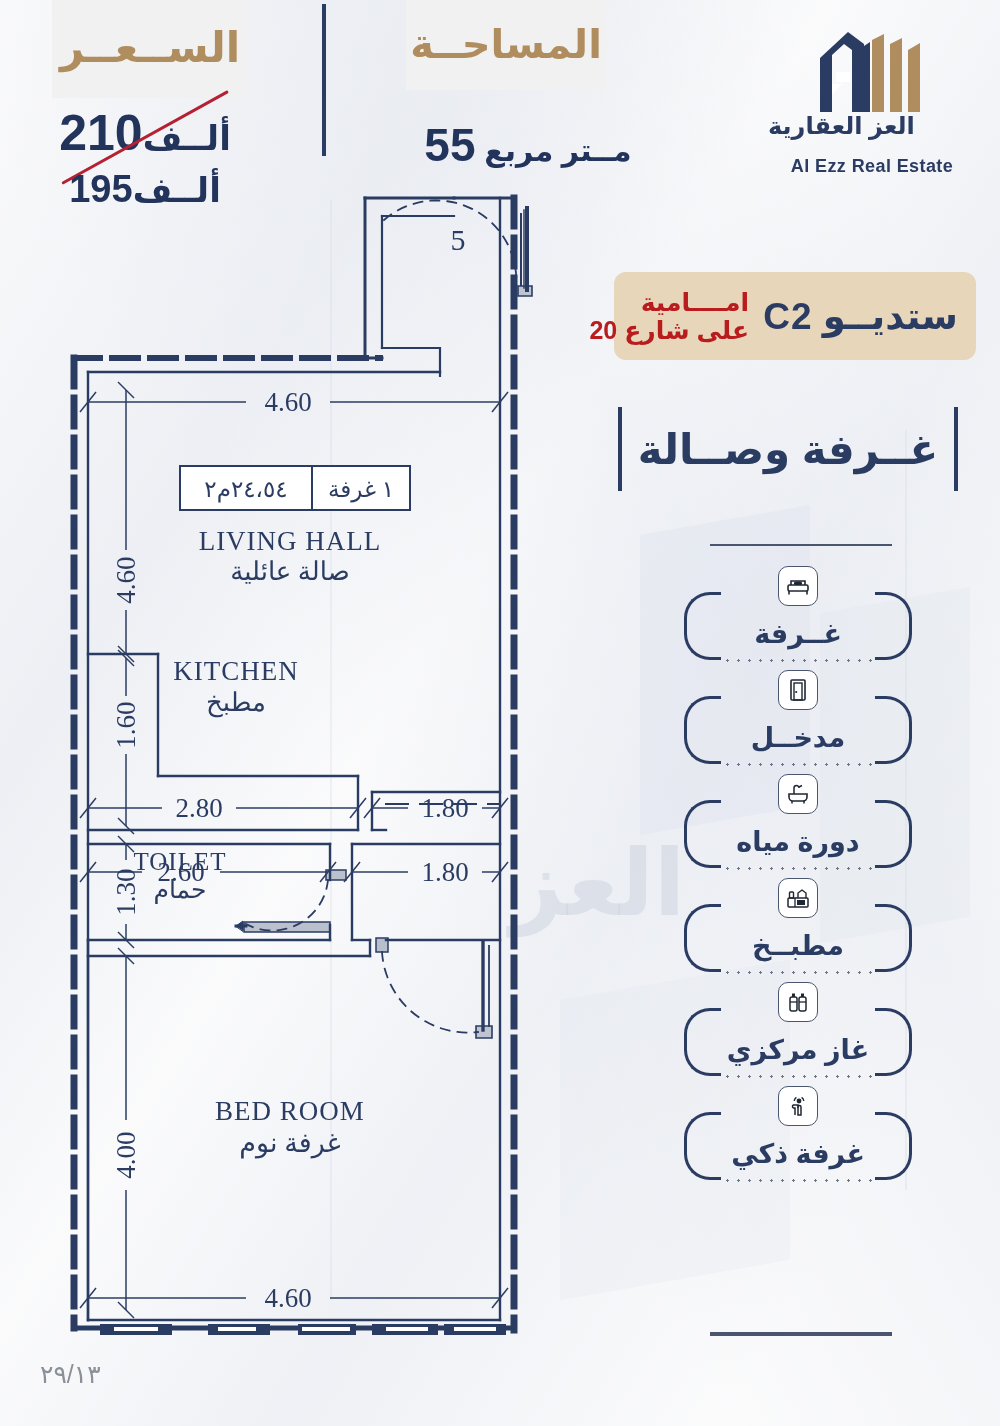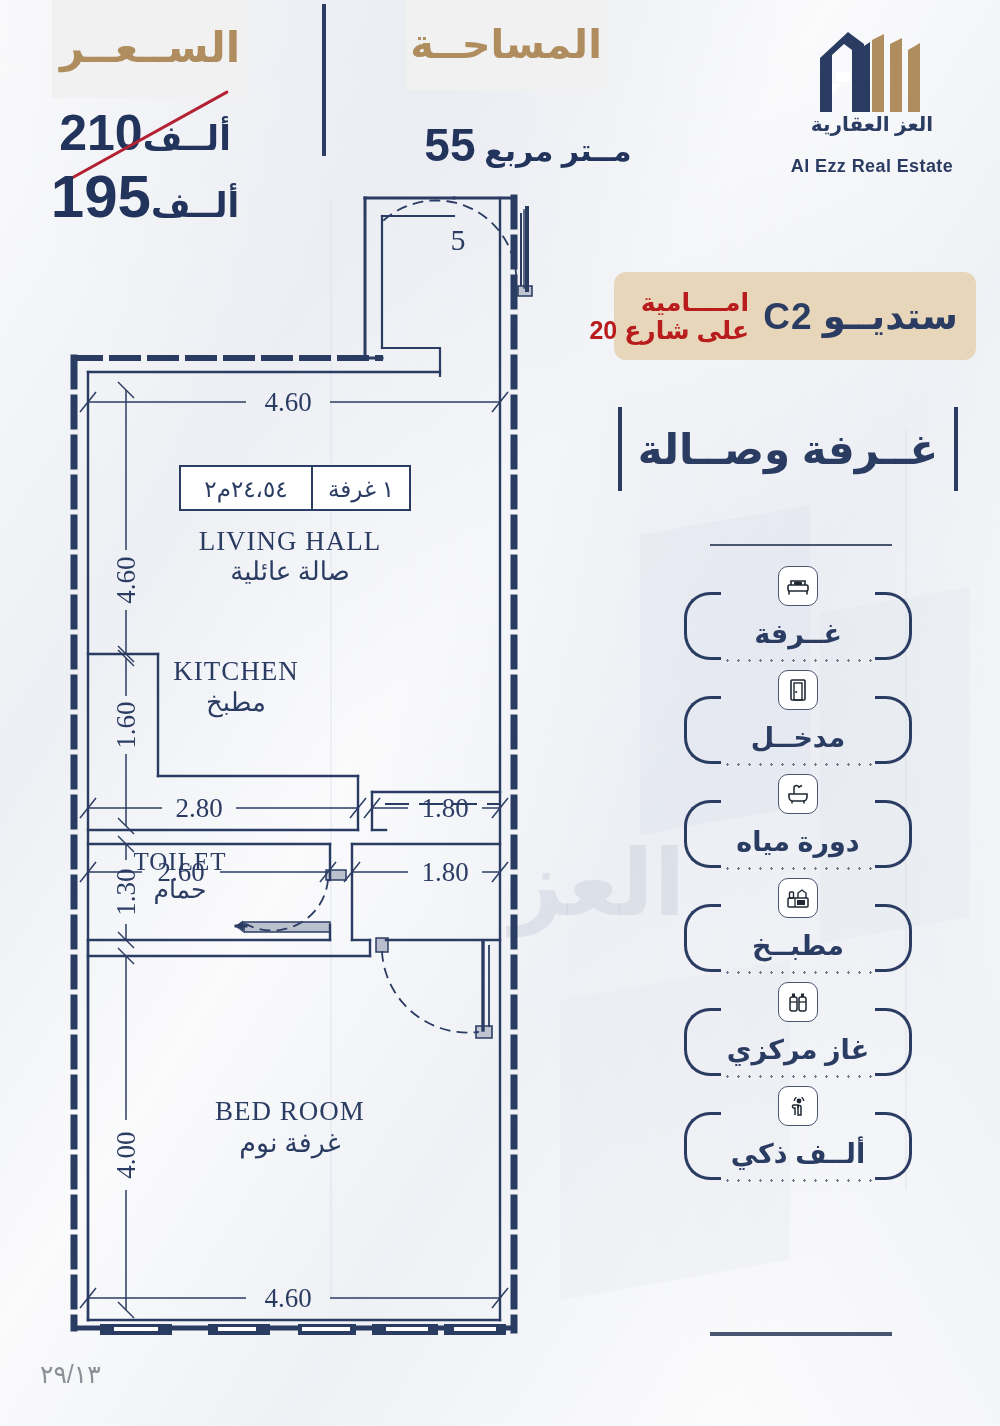--- a/index.html
+++ b/index.html
@@ -85,21 +85,21 @@
     background: #b32132;
     transform: rotate(-29deg);
     transform-origin: left center;
     border-radius: 2px;
   }
   #price-new {
     left: 50px; top: 162px; width: 190px;
     text-align: center;
     font-size: 44px;
   }
-  #price-new .num { font-size: 60px; letter-spacing: -1px; text-align: right; }
+  #price-new .num { font-size: 38px; letter-spacing: -1px; text-align: right; }
   #price-new .unit { font-size: 34px; letter-spacing: 3px; }
 
   #area-value {
     left: 386px; top: 118px; width: 220px;
     text-align: center;
     font-size: 32px;
     margin-left: 32px;
   }
   #area-value .num { font-size: 46px; }
   #area-value .unit { font-size: 30px; letter-spacing: 2px; }
@@ -109,22 +109,22 @@
     left: 322px; top: 4px;
     width: 4px; height: 152px;
     background: #2b3c63;
   }
 
   
   #logo { position: absolute; left: 768px; top: 28px; width: 208px; height: 140px; }
   #logo-mark { position: absolute; left: 50%; top: 0; transform: translateX(-50%); }
   #logo-ar {
     position: absolute; left: 0; top: 84px; width: 208px;
-    text-align: center; direction: rtl;
-    color: #2b3c63; font-weight: bold; font-size: 20px; letter-spacing: 0.5px;
+    text-align: left; direction: rtl;
+    color: #2b3c63; font-weight: bold; font-size: 24px; letter-spacing: 0.5px;
   }
   #logo-en {
     position: absolute; left: 0; top: 128px; width: 208px;
     text-align: center;
     color: #2b3c63; font-weight: bold; font-size: 18px; letter-spacing: 0.4px;
   }
 
   
   #unit-badge {
     position: absolute;
@@ -398,21 +398,21 @@
         <svg width="24" height="22" viewBox="0 0 24 22">
           <path d="M9 20 L9 13 L7.5 13 A1.6 1.6 0 0 1 7.5 10 L12 10 L12 13" fill="none" stroke="#1f2733" stroke-width="1.5"></path>
           <path d="M12 20 L12 12 A1.4 1.4 0 0 1 15 12 L15 20 Z" fill="none" stroke="#1f2733" stroke-width="1.5"></path>
           <circle cx="13" cy="6" r="2.4" fill="#1f2733"></circle>
           <path d="M8.2 6 A5 5 0 0 1 10.4 2.4" fill="none" stroke="#1f2733" stroke-width="1.4"></path>
           <path d="M17.8 6 A5 5 0 0 0 15.6 2.4" fill="none" stroke="#1f2733" stroke-width="1.4"></path>
         </svg>
       </div>
       <div class="brk left"></div>
       <div class="brk right"></div>
-      <div class="flabel">ألــف ذكي</div>
+      <div class="flabel">غرفة ذكي</div>
       <div class="dots"></div>
     </div>
 
   </div>
 
   <div class="rail-rule" id="rule-bottom"></div>
 
   <svg id="plan" width="520" height="1175" viewBox="0 0 520 1175">
 
     <g stroke="#2b3c63" fill="none" stroke-linecap="square">

